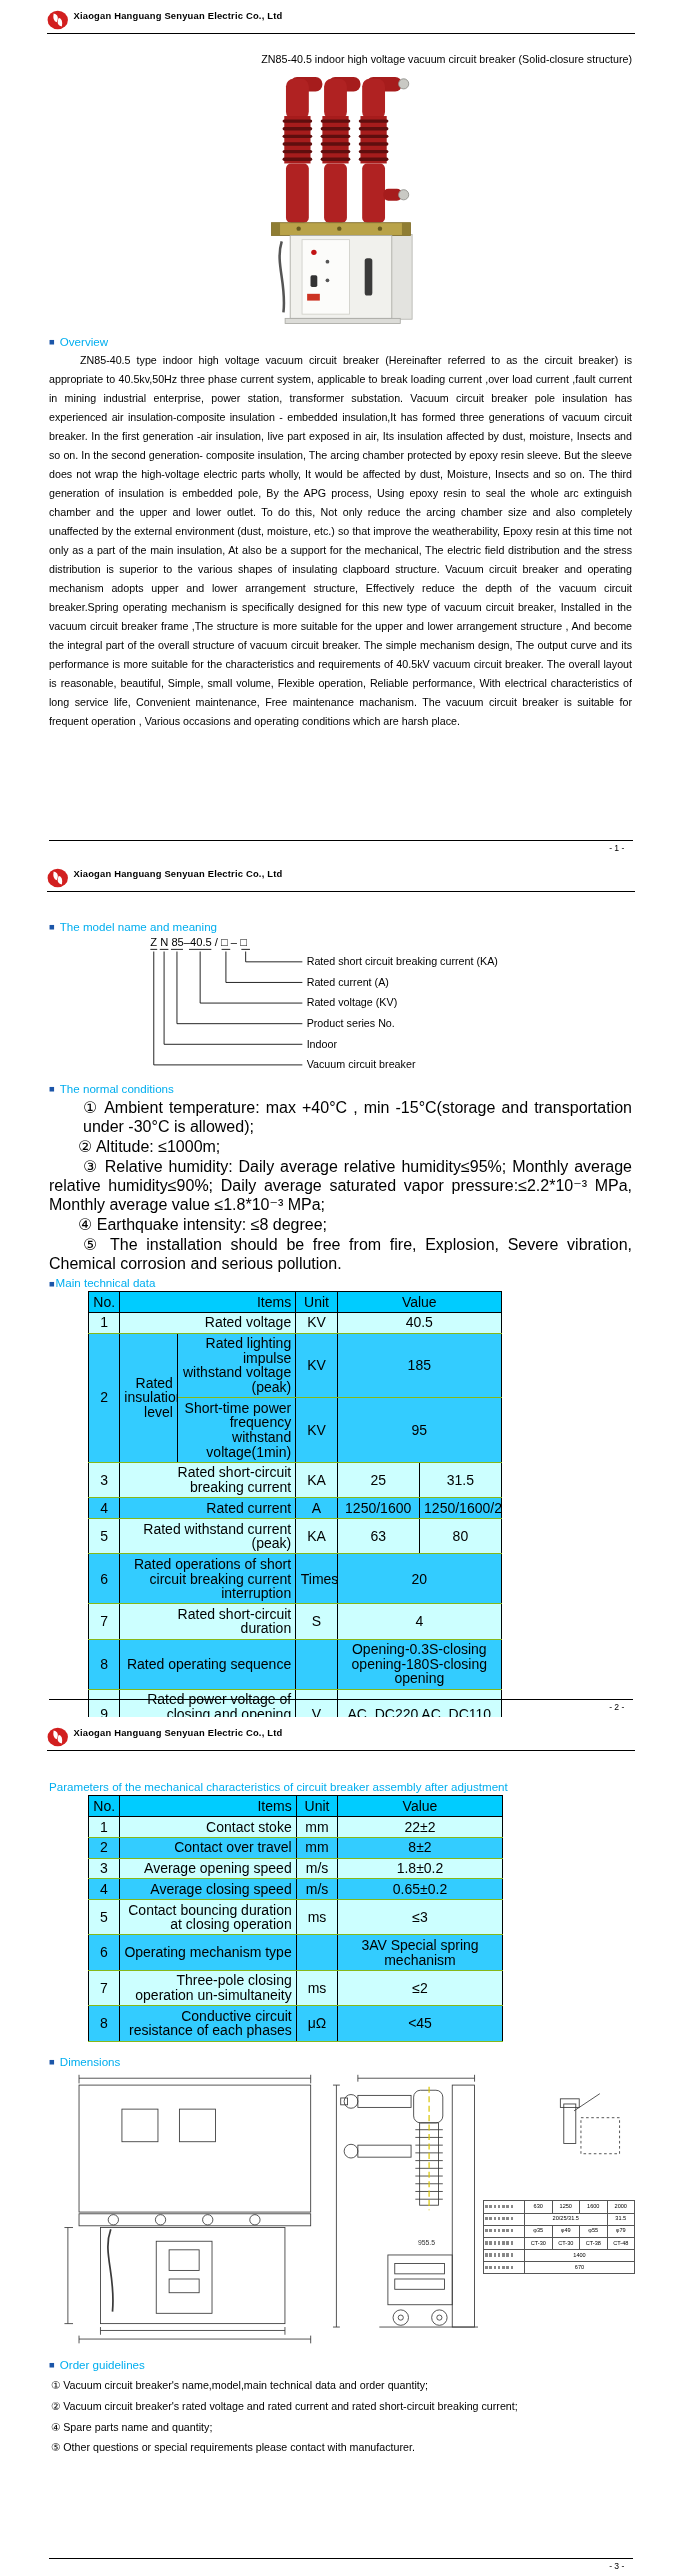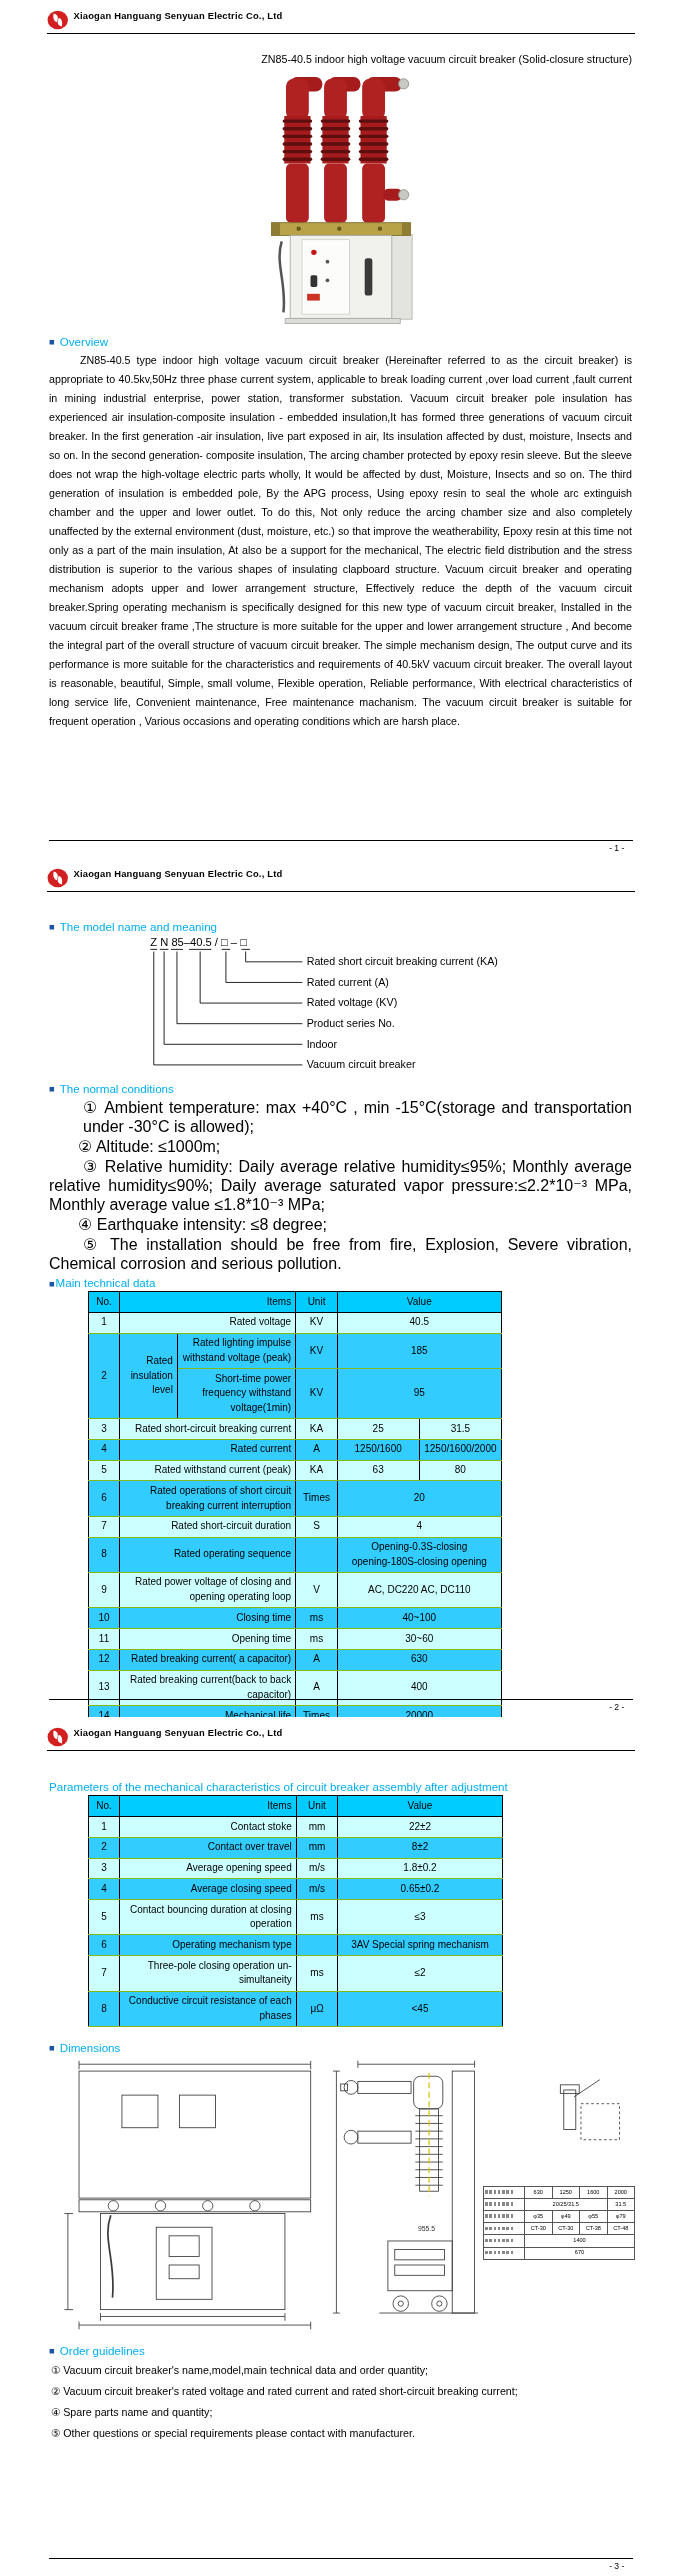--- a/index.html
+++ b/index.html
@@ -29,21 +29,21 @@
   .sec.tight .bullet{margin-right:0.9px;}
 
   .body-text{font-size:10.7px;line-height:19px;text-align:justify;text-indent:31px;margin:1.7px 0 0 0;}
 
   .cond{font-size:16px;line-height:19px;margin:0 0 0.9px 34px;text-align:justify;}
   .cond.full{margin-left:0;text-indent:34px;}
 
   .og{font-size:10.7px;line-height:20px;margin:0 0 0.9px 1.7px;text-align:justify;}
 
   
-  .dtable{border-collapse:collapse;font-size:10px;margin-left:39px;width:414px;border:1.4px solid #000;table-layout:fixed;}
+  .dtable{border-collapse:collapse;font-size:14px;margin-left:39px;width:414px;border:1.4px solid #000;table-layout:fixed;}
   .dtable td{border-left:0.9px solid #000;border-right:0.9px solid #000;border-top:0.9px solid #86B817;border-bottom:0.9px solid #86B817;padding:2.6px 4.3px;vertical-align:middle;line-height:14.6px;overflow:hidden;}
   .dtable tr.hrow td{background:#00CCFF;border-bottom:0.9px solid #000;border-top:0.9px solid #000;}
   .dtable tr.pale td{background:#CCFFFF;}
   .dtable tr.bright td{background:#33CCFF;}
   .dtable tr.subrow td{border-top:0.9px solid #000;}
   .dtable td.c{text-align:center;}
   .dtable td.l{text-align:right;}
 
   
   .modelsvg text{font-family:"Liberation Sans","DejaVu Sans",sans-serif;}

